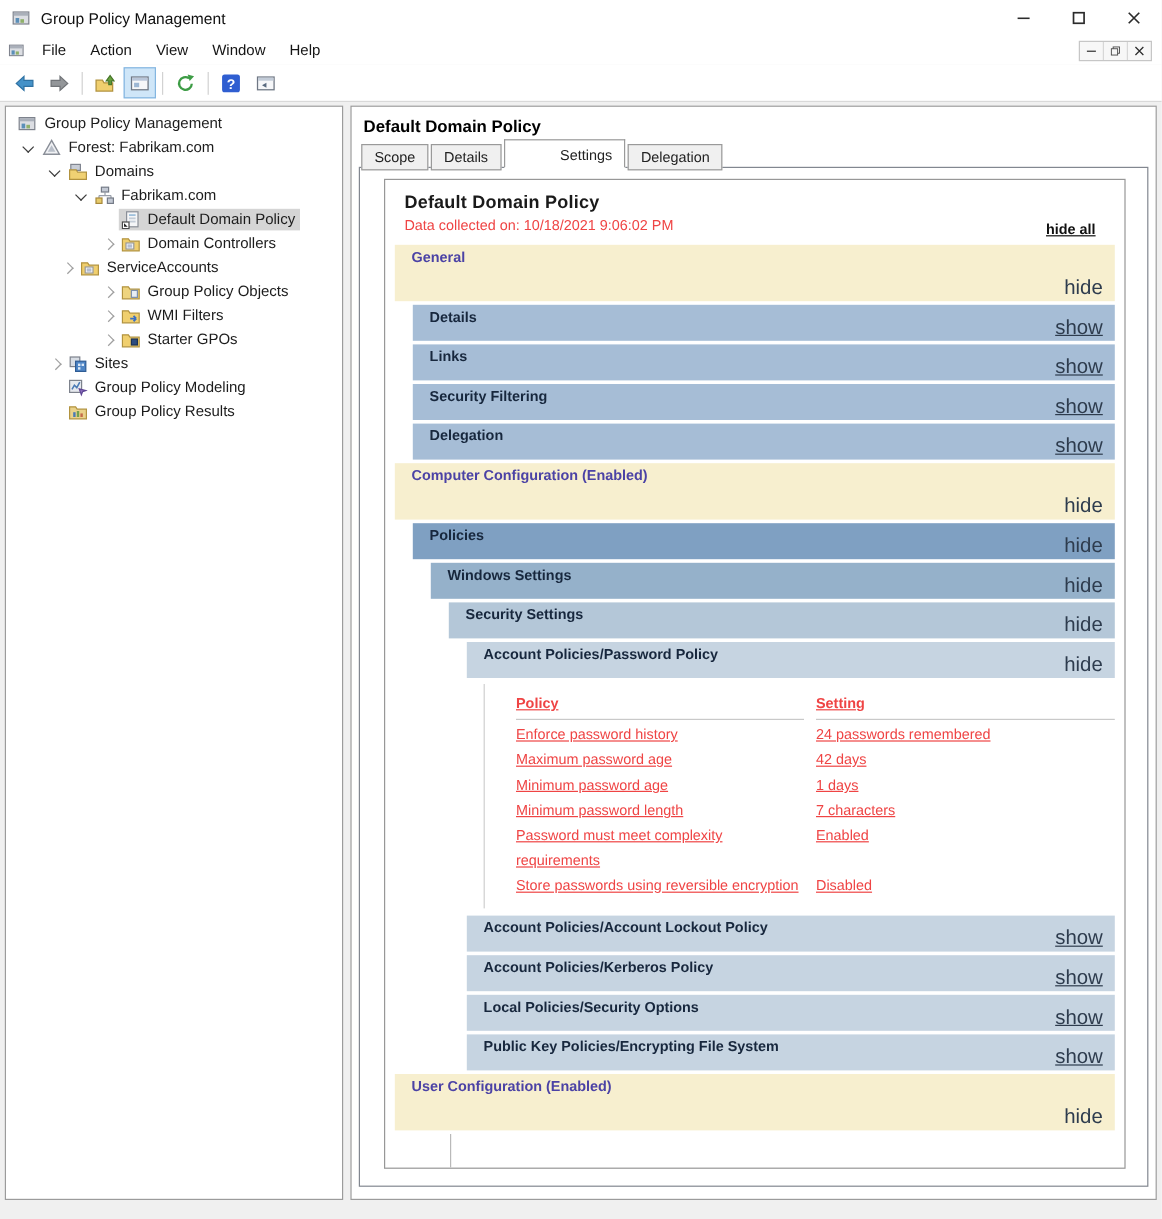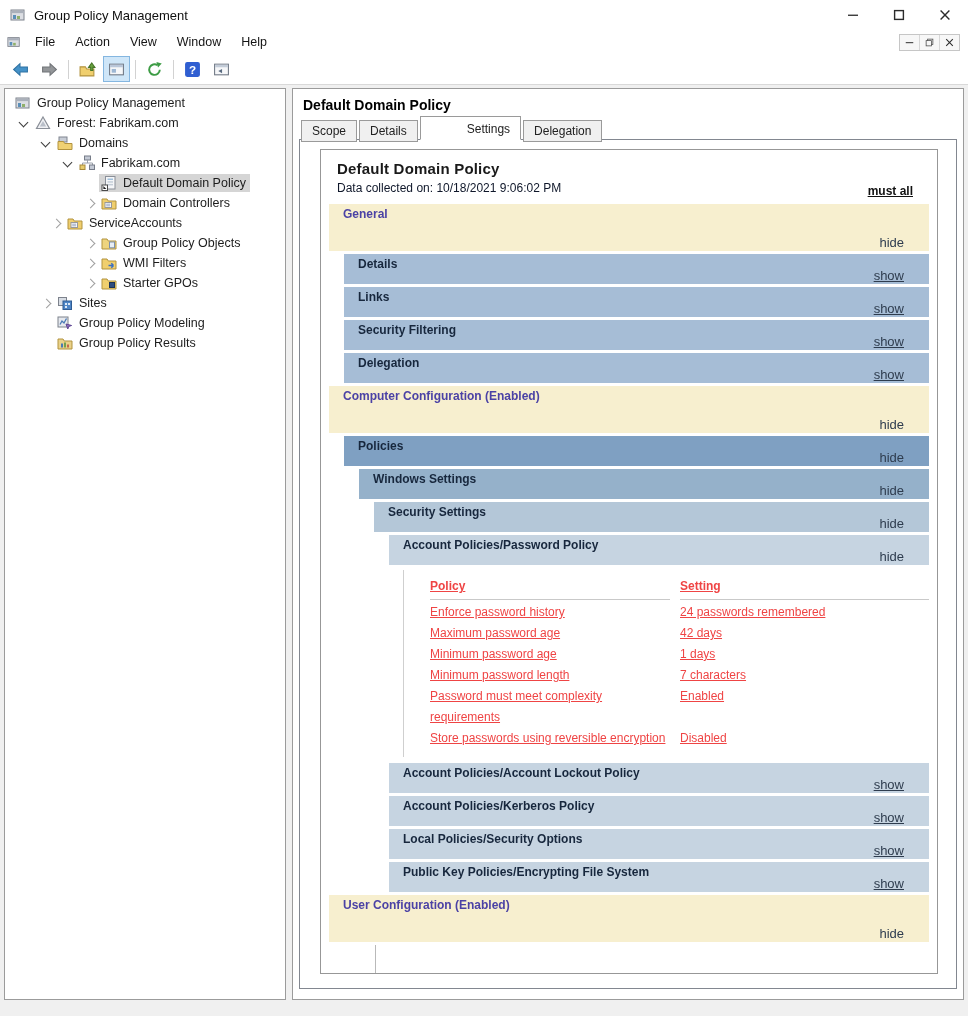--- a/index.html
+++ b/index.html
@@ -66,29 +66,29 @@
   .sunken{
     flex:1;margin:0 6px 10px 6px;border:1px solid #828790;background:#ffffff;
     padding:9px 18px 14px 20px;overflow:hidden;
   }
   .report{
     border:1px solid #979797;background:#ffffff;height:100%;
     box-sizing:border-box;overflow:hidden;
   }
   .report-head{position:relative;padding:10px 16px 8px 16px;}
   .report-title{font-size:15px;font-weight:bold;color:#1a1a1a;letter-spacing:.2px;}
-  .report-collected{font-size:12px;color:#0f172a;margin-top:4px;max-width:228px;line-height:15px;}
+  .report-collected{font-size:12px;color:#ef4444;margin-top:4px;max-width:228px;line-height:15px;}
   .show-all{position:absolute;right:24px;top:34px;font-size:12px;font-weight:bold;color:#111;text-decoration:underline;}
 
   
   .band,.section-band{position:relative;height:30px;margin:0 8px 3px 8px;}
   .section-band{background:var(--section-bg);height:47px;}
   .section-band .band-label{position:absolute;left:14px;top:3px;font-size:12px;font-weight:bold;color:var(--section-text);}
   .band .band-label{position:absolute;left:14px;top:3px;font-size:12px;font-weight:bold;color:#17273d;}
-  .band-link{position:absolute;right:25px;bottom:1px;font-size:13px;color:#2e3c4e;}
+  .band-link{position:absolute;right:10px;bottom:1px;font-size:17px;color:#2e3c4e;}
   .band-link.u{text-decoration:underline;}
   .lv1{margin-left:23px;}
   .lv2{margin-left:38px;}
   .lv3{margin-left:53px;}
   .lv4{margin-left:68px;}
 
   
   .policy-table{
     margin:5px 8px 6px 82px;border-left:1px solid #cfcfcf;
     padding:6px 0 8px 26px;font-size:12px;color:#ef4444;
@@ -447,21 +447,21 @@
         <div class="tab">Scope</div>
         <div class="tab">Details</div>
         <div class="tab active">Settings</div>
         <div class="tab">Delegation</div>
       </div>
     <div class="sunken">
       <div class="report">
         <div class="report-head">
           <div class="report-title">Default Domain Policy</div>
           <div class="report-collected">Data collected on: 10/18/2021 9:06:02 PM</div>
-          <a class="show-all">must all</a>
+          <a class="show-all">hide all</a>
         </div>
         <div id="report-body">
             <div class="section-band">
               <span class="band-label">General</span>
               <a class="band-link">hide</a>
             </div>
             <div class="band lv1" style="background: rgb(166, 189, 214);">
               <span class="band-label">Details</span>
               <a class="band-link u">show</a>
             </div>

